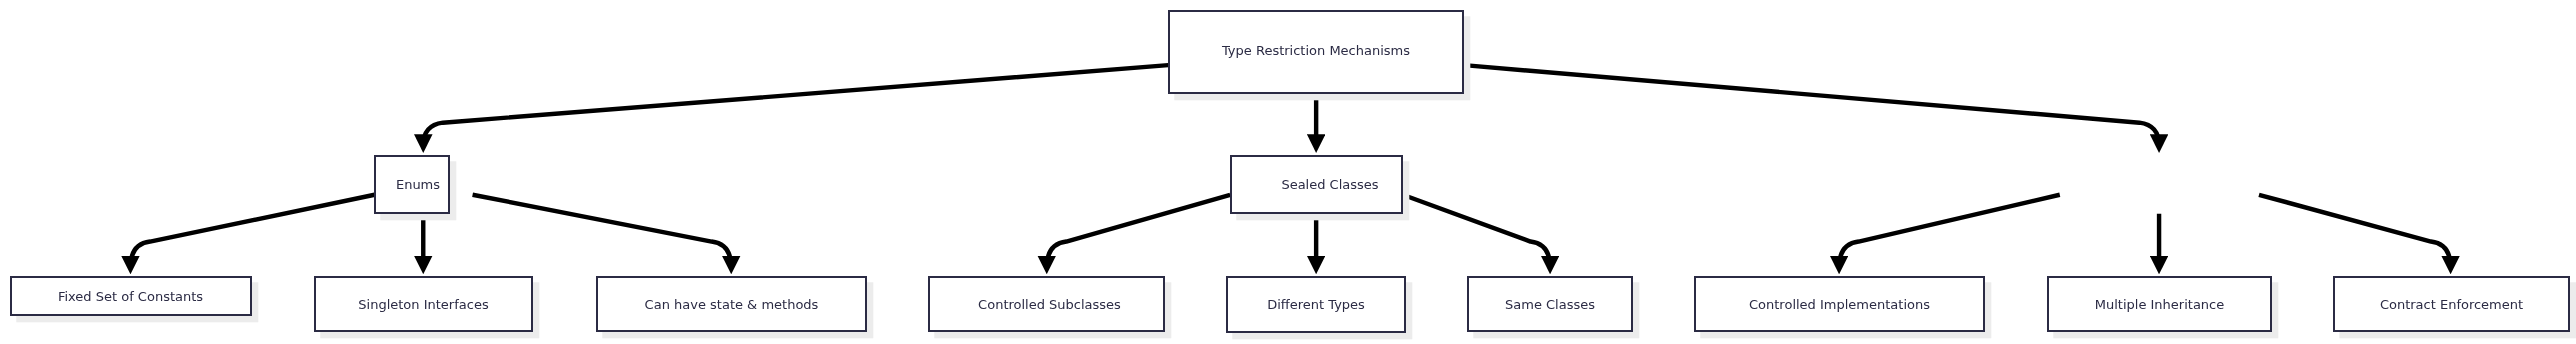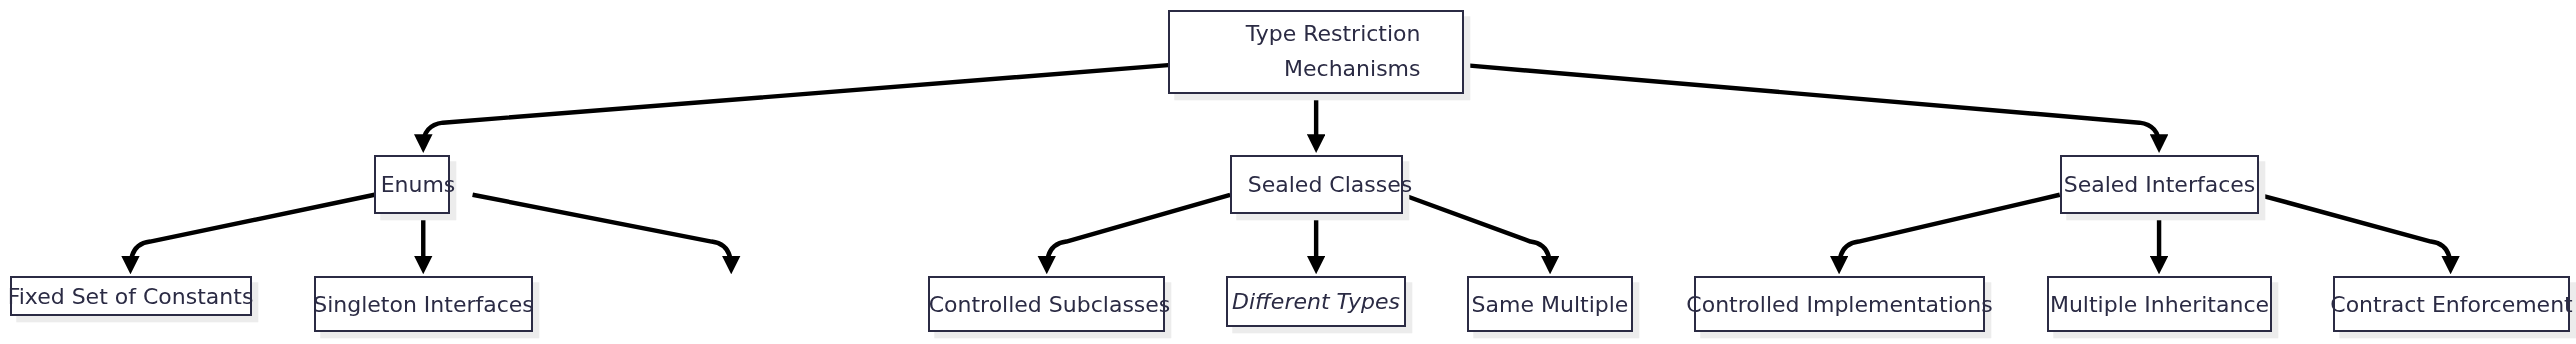--- a/index.html
+++ b/index.html
@@ -16,35 +16,35 @@
   .canvas { position: relative; width: 2576px; height: 344px; background: var(--background); }
   svg.edges { position: absolute; left: 0; top: 0; z-index: 1; }
   svg.edges path.edge { fill: none; stroke: var(--edge-line); stroke-width: 7; stroke-linejoin: round; }
   .node {
     position: absolute; z-index: 2;
     display: flex; align-items: center; justify-content: center;
     background: var(--node-fill);
     border: 2.5px solid var(--node-border);
     box-shadow: 6.3px 6.3px 0 var(--shadow);
     color: var(--node-text);
-    font-size: 22px; text-align: right; white-space: nowrap;
+    font-size: 13px; text-align: right; white-space: nowrap;
   }
   .node .lbl { display: block; }
   .node.root { white-space: normal; line-height: 1.55; }
   .node.root .lbl { max-width: 209px; }
   
   #n-root  { left: 1168px; top: 9.5px;  width: 296px; height: 84px; }
   #n-enums { left: 374px;  top: 155px; width: 76px; height: 59px; padding-left: 12px; }
   #n-sc    { left: 1230px; top: 155px; width: 173px; height: 59px; padding-left: 27px; }
   #n-si    { left: 2060px; top: 155px; width: 199px; height: 59px; }
   #n-l1 { left: 9.5px;   top: 276px; width: 242px; height: 40px; }
   #n-l2 { left: 314px;  top: 276px; width: 219px; height: 56px; }
   #n-l3 { left: 596px;  top: 276px; width: 271px; height: 56px; }
   #n-l4 { left: 928px; top: 276px; width: 237px; height: 56px; padding-left: 6px; }
-  #n-l5 { left: 1226px; top: 276px; width: 180px; height: 51px; font-style: italic; }
+  #n-l5 { left: 1226px; top: 276px; width: 180px; height: 57px; }
   #n-l6 { left: 1467px; top: 276px; width: 166px; height: 56px; }
   #n-l7 { left: 1694px; top: 276px; width: 291px; height: 56px; }
   #n-l8 { left: 2047px; top: 276px; width: 225px; height: 56px; }
   #n-l9 { left: 2333px; top: 276px; width: 237px; height: 56px; }
 </style>
 </head>
 <body>
 
 <div class="canvas">
 
@@ -74,38 +74,38 @@
   <div id="n-root" class="node root">
     <span class="lbl">Type Restriction Mechanisms</span>
   </div>
 
   <div id="n-enums" class="node">
     <span class="lbl">Enums</span>
   </div>
   <div id="n-sc" class="node">
     <span class="lbl">Sealed Classes</span>
   </div>
-  <div id="n-si" class="node">
-    <span class="lbl">Sealed Interfaces</span>
-  </div>
 
   <div id="n-l1" class="node">
     <span class="lbl">Fixed Set of Constants</span>
   </div>
   <div id="n-l2" class="node">
     <span class="lbl">Singleton Interfaces</span>
+  </div>
+  <div id="n-l3" class="node">
+    <span class="lbl">Can have state &amp; methods</span>
   </div>
   <div id="n-l4" class="node">
     <span class="lbl">Controlled Subclasses</span>
   </div>
   <div id="n-l5" class="node">
     <span class="lbl">Different Types</span>
   </div>
   <div id="n-l6" class="node">
-    <span class="lbl">Same Multiple</span>
+    <span class="lbl">Same Classes</span>
   </div>
   <div id="n-l7" class="node">
     <span class="lbl">Controlled Implementations</span>
   </div>
   <div id="n-l8" class="node">
     <span class="lbl">Multiple Inheritance</span>
   </div>
   <div id="n-l9" class="node">
     <span class="lbl">Contract Enforcement</span>
   </div>

